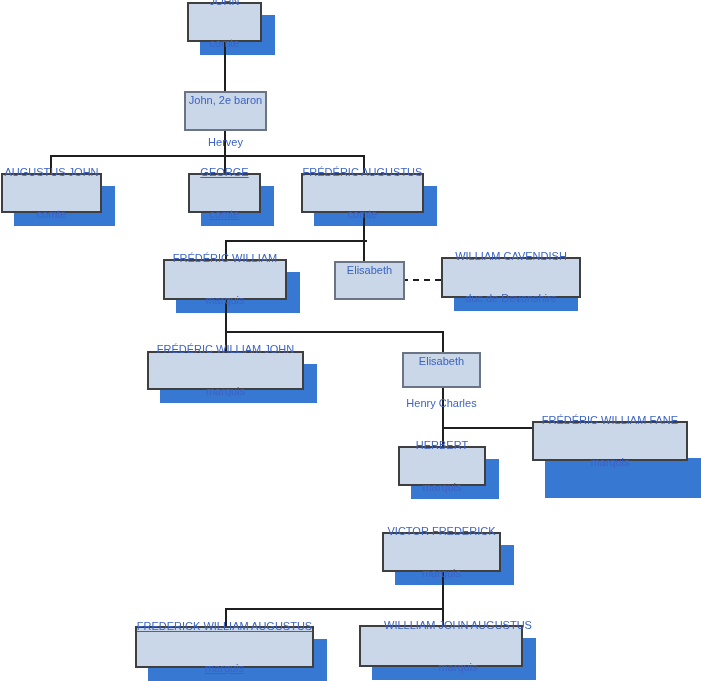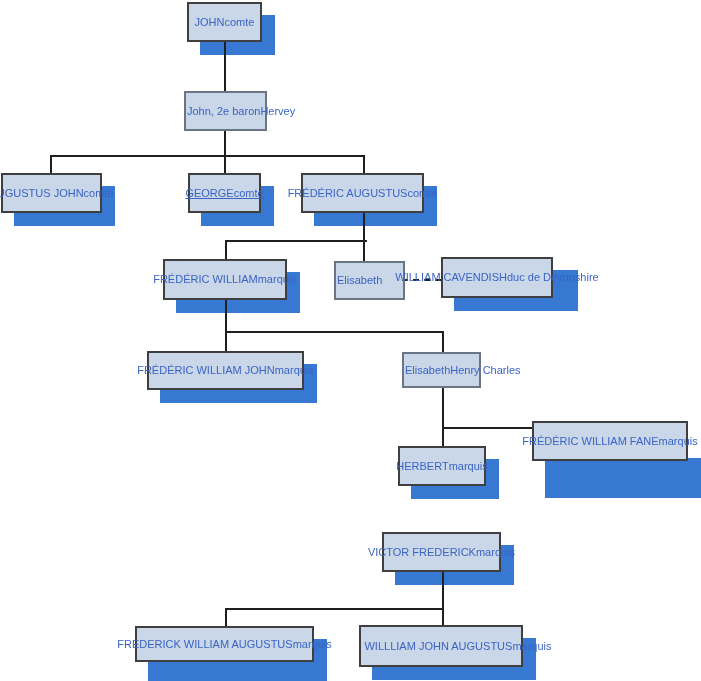--- a/index.html
+++ b/index.html
@@ -23,30 +23,31 @@
   }
   .line.dashed {
     background:none;
     border-top:2px dashed var(--line-color);
   }
   .node {
     position:absolute;
     z-index:3;
     box-sizing:border-box;
     display:flex;
-    flex-direction:row;
+    flex-direction:column;
     justify-content:center;
     align-items:center;
     text-align:center;
     background:var(--fill-color);
     border:2px solid var(--border-color);
     color:var(--text-color);
     font-size:11px;
     line-height:13px;
     padding:1px;
+    gap:29px;
   }
   .node.plain {
     border-color:var(--plain-border-color);
     justify-content:space-between;
   }
   .node .node-name, .node .node-title {
     display:block;
     white-space:nowrap;
   }
 </style>
@@ -115,21 +116,21 @@
     <span class="node-title">comte</span>
   </div>
       <div class="node" style="left: 163px; top: 259px; width: 124px; height: 41px; text-align: center;">
     <span class="node-name">FRÉDÉRIC WILLIAM</span>
     <span class="node-title">marquis</span>
   </div>
       <div class="node plain" style="left: 334px; top: 261px; width: 71px; height: 39px;">
     <span class="node-name">Elisabeth</span>
 
   </div>
-      <div class="node" style="left: 441px; top: 257px; width: 112px; height: 41px;">
+      <div class="node" style="left: 441px; top: 257px; width: 140px; height: 41px;">
     <span class="node-name">WILLIAM CAVENDISH</span>
     <span class="node-title">duc de Devonshire</span>
   </div>
       <div class="node" style="left: 147px; top: 351px; width: 157px; height: 39px;">
     <span class="node-name">FRÉDÉRIC WILLIAM JOHN</span>
     <span class="node-title">marquis</span>
   </div>
       <div class="node plain" style="left: 402px; top: 352px; width: 79px; height: 36px;">
     <span class="node-name">Elisabeth</span>
     <span class="node-title">Henry Charles</span>
@@ -139,21 +140,21 @@
     <span class="node-title">marquis</span>
   </div>
       <div class="node" style="left: 532px; top: 421px; width: 156px; height: 40px;">
     <span class="node-name">FRÉDÉRIC WILLIAM FANE</span>
     <span class="node-title">marquis</span>
   </div>
       <div class="node" style="left: 382px; top: 532px; width: 119px; height: 40px;">
     <span class="node-name">VICTOR FREDERICK</span>
     <span class="node-title">marquis</span>
   </div>
-      <div class="node" style="left: 135px; top: 626px; width: 179px; height: 36px;">
+      <div class="node" style="left: 135px; top: 626px; width: 179px; height: 42px; text-decoration: underline;">
     <span class="node-name">FREDERICK WILLIAM AUGUSTUS</span>
     <span class="node-title">marquis</span>
   </div>
       <div class="node" style="left: 359px; top: 625px; width: 164px; height: 42px; padding-left: 35px;">
     <span class="node-name">WILLLIAM JOHN AUGUSTUS</span>
     <span class="node-title">marquis</span>
   </div>
     </div>
 </div>
 

